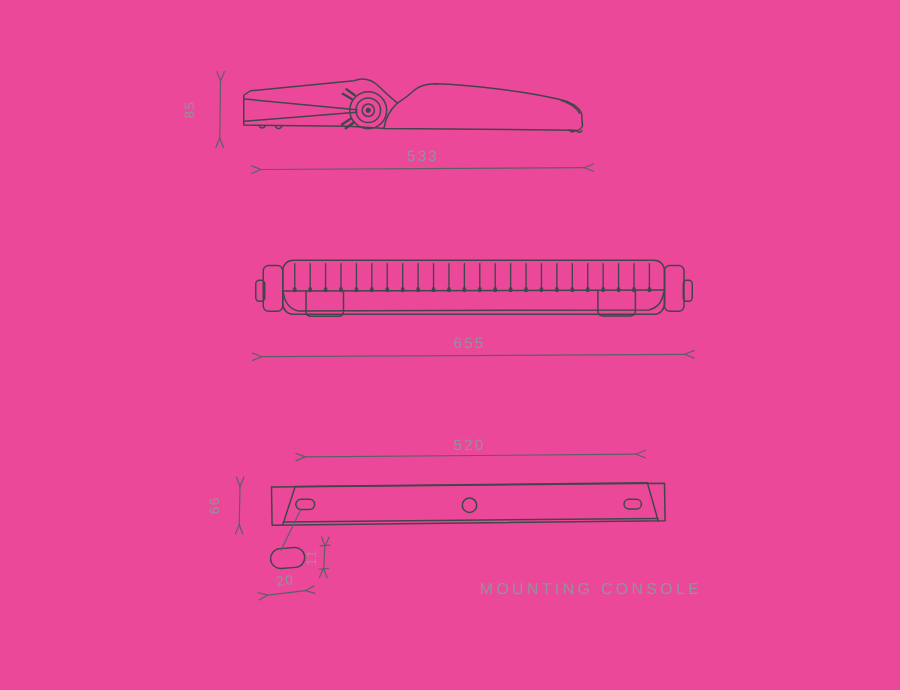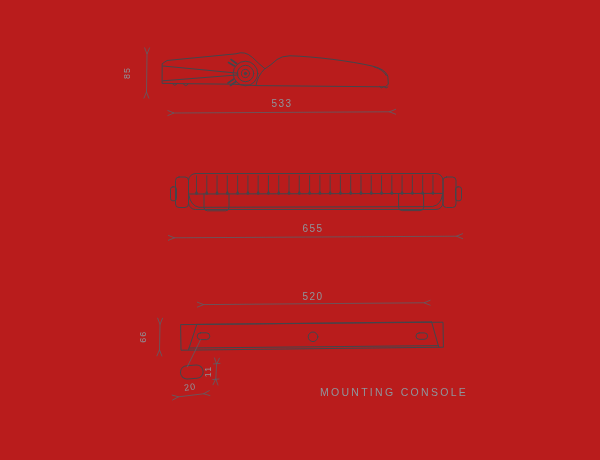--- a/index.html
+++ b/index.html
@@ -1,16 +1,16 @@
 <!DOCTYPE html>
 <html><head>
 <meta charset="utf-8">
 <style>
   html,body{margin:0;padding:0;background:#ffffff;}
-  #canvas{width:600px;height:460px;background:#b91c1c;position:relative;overflow:hidden;
+  #canvas{width:600px;height:460px;background:#ec4899;position:relative;overflow:hidden;
           font-family:"Liberation Sans", sans-serif;}
   svg{display:block;}
   .outline{fill:none;stroke-width:1;stroke-linecap:round;stroke-linejoin:round;}
   .dimline{fill:none;stroke-width:0.8;stroke-linecap:round;}
   .dimtext{font-family:"Liberation Sans", sans-serif;font-size:10px;letter-spacing:1.5px;}
   .dimtext.small{font-size:9px;letter-spacing:1px;}
   .caption{font-family:"Liberation Sans", sans-serif;font-size:10.5px;letter-spacing:2.3px;}
 </style>
 </head>
 <body>

